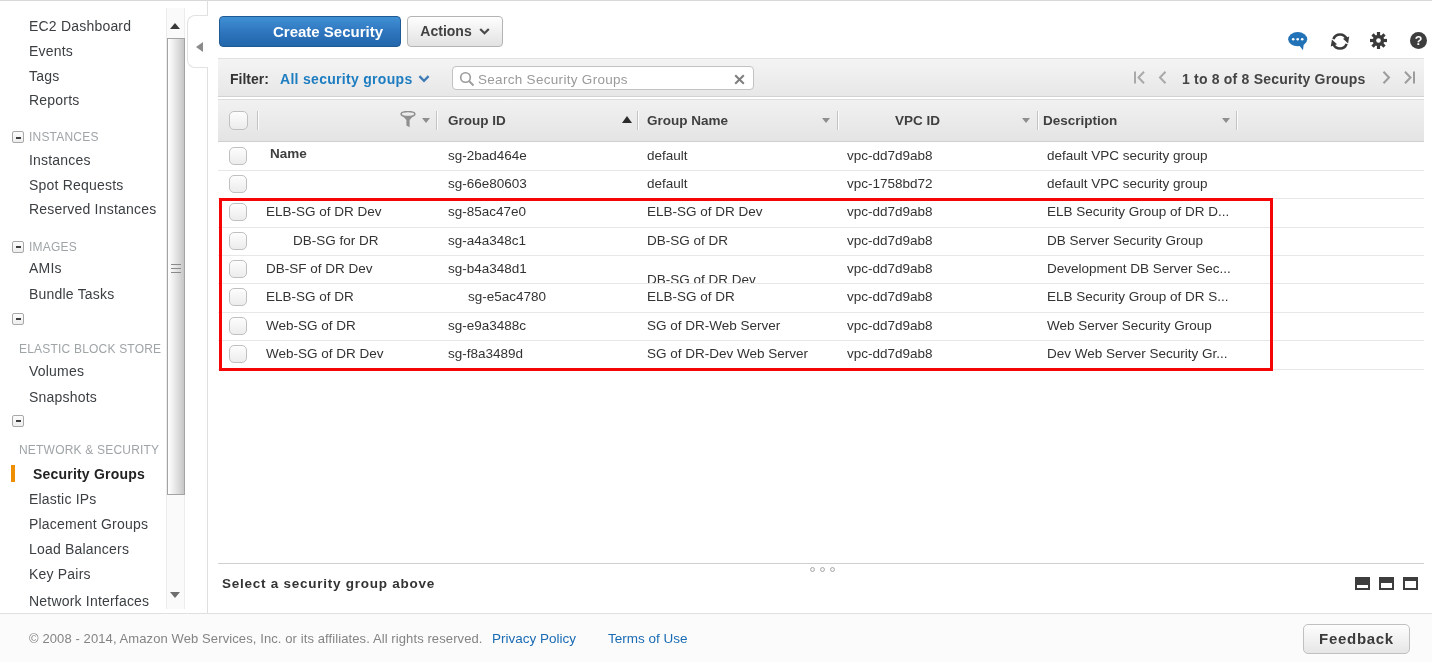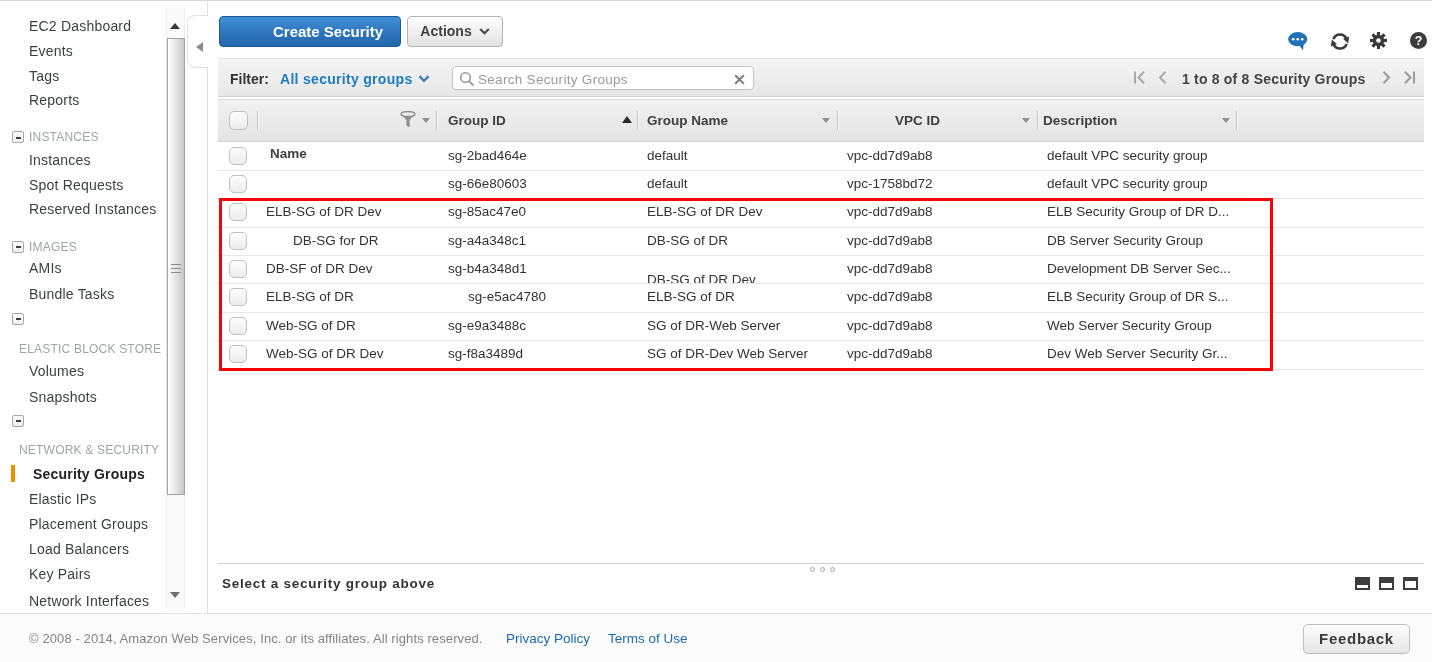--- a/index.html
+++ b/index.html
@@ -283,17 +283,17 @@
     </div>
   <div class="abs paneicon" style="left:1379px;">
       <div style="bottom:2px; height:5px;"></div>
     </div>
   <div class="abs paneicon" style="left:1403px;">
       <div style="bottom:2px; height:7px;"></div>
     </div>
 
   <div class="abs footer"></div>
   <div class="abs" style="left:29px; top:631px; font-size:13px; color:#848484; letter-spacing:0.1px;">© 2008 - 2014, Amazon Web Services, Inc. or its affiliates. All rights reserved.</div>
-  <div class="abs" style="left:506px; top:631px; font-size:13.5px;"><a class="flink">Privacy Policy</a></div>
+  <div class="abs" style="left:492px; top:631px; font-size:13.5px;"><a class="flink">Privacy Policy</a></div>
   <div class="abs" style="left:608px; top:631px; font-size:13.5px;"><a class="flink">Terms of Use</a></div>
   <div class="abs fb-btn">Feedback</div>
 
 </div>
 
 </body></html>

